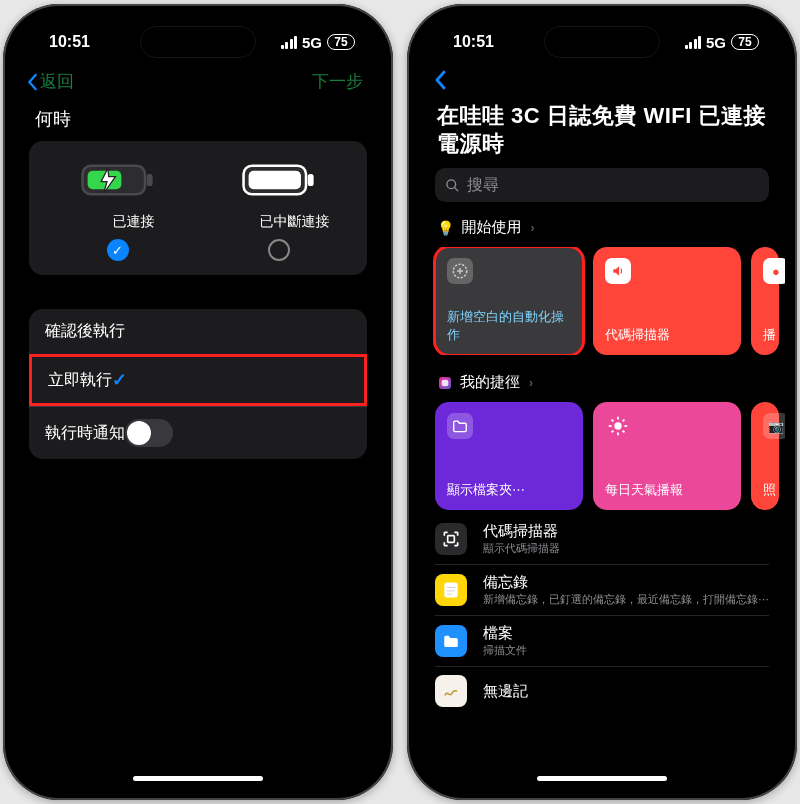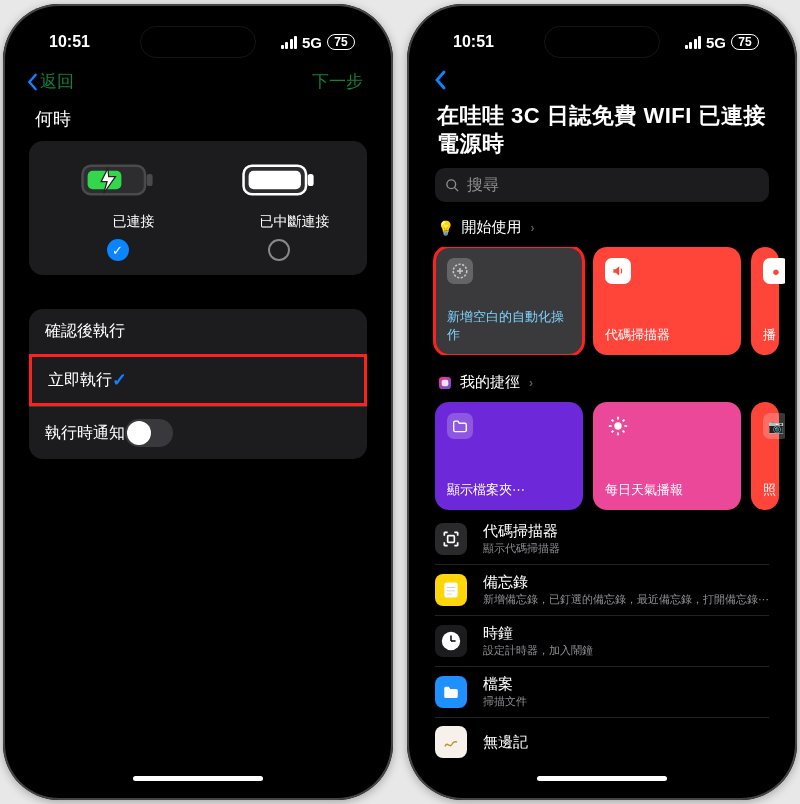--- a/index.html
+++ b/index.html
@@ -320,33 +320,20 @@
               <line x1="7" y1="13" x2="17" y2="13" stroke="#c9c9c9"></line>
               <line x1="7" y1="17" x2="13" y2="17" stroke="#c9c9c9"></line>
             </svg>
           </div>
           <div class="txt">
             <div class="t1">備忘錄</div>
             <div class="t2">新增備忘錄，已釘選的備忘錄，最近備忘錄，打開備忘錄⋯</div>
           </div>
         </div>
         <div class="app">
-          <div class="appicon" style="background:#1c1c1e">
-            <svg width="22" height="22" viewBox="0 0 24 24">
-              <circle cx="12" cy="12" r="10" fill="#fff"></circle>
-              <line x1="12" y1="12" x2="12" y2="6" stroke="#000" stroke-width="1.6"></line>
-              <line x1="12" y1="12" x2="17" y2="12" stroke="#000" stroke-width="1.6"></line>
-            </svg>
-          </div>
-          <div class="txt">
-            <div class="t1">時鐘</div>
-            <div class="t2">設定計時器，加入鬧鐘</div>
-          </div>
-        </div>
-        <div class="app">
           <div class="appicon" style="background:#1e90ff">
             <svg width="18" height="16" viewBox="0 0 24 20" fill="#fff">
               <path d="M3 5a2 2 0 0 1 2-2h4l2 3h8a2 2 0 0 1 2 2v8a2 2 0 0 1-2 2H5a2 2 0 0 1-2-2V5z"></path>
             </svg>
           </div>
           <div class="txt">
             <div class="t1">檔案</div>
             <div class="t2">掃描文件</div>
           </div>
         </div>

